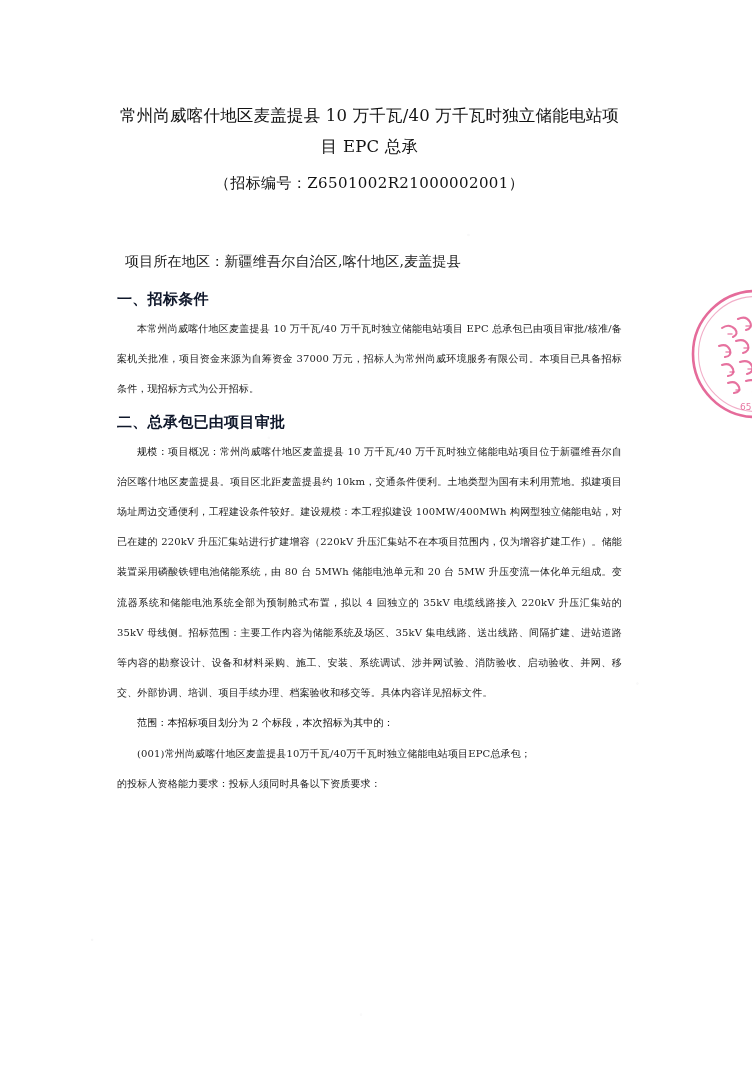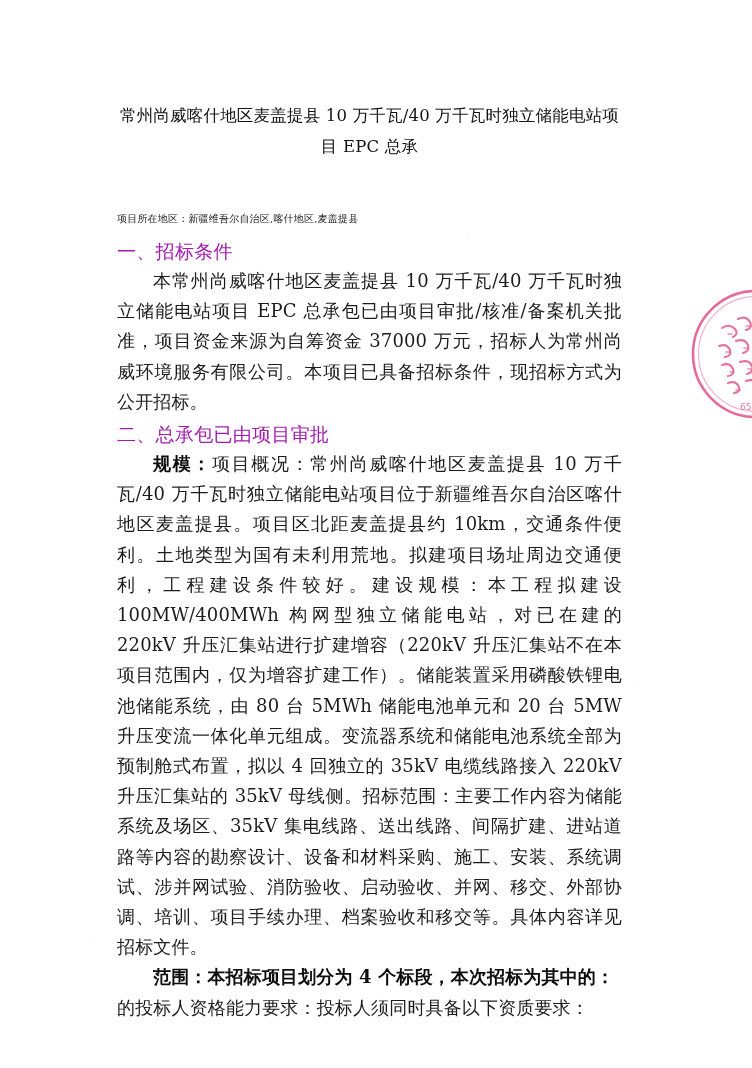--- a/index.html
+++ b/index.html
@@ -52,53 +52,53 @@
     font-size: 15px;
     line-height: 30px;
     text-align: center;
     color: #131313;
     margin: 6px 0 0 0;
     letter-spacing: 0.4px;
   }
   .spacer-lg { height: 40px; }
 
   .meta-line {
-    font-size: 10px;
+    font-size: 14px;
     line-height: 30px;
     color: #1c1c1c;
-    margin: 0;
+    margin: 8px;
     letter-spacing: 0.2px;
   }
   h2.section-head {
     font-family: "DejaVu Sans", "Liberation Sans", sans-serif;
-    font-size: 19px;
-    font-weight: normal;
+    font-size: 15px;
+    font-weight: bold;
     line-height: 30px;
     margin: 2px 0 0 0;
-    color: #a21caf;
+    color: #0f172a;
     letter-spacing: 0.3px;
   }
   p.body-para {
-    font-size: 18px;
+    font-size: 10px;
     line-height: 30.2px;
     margin: 0;
     text-align: justify;
     text-justify: inter-ideograph;
     text-indent: 2em;
     color: #1c1c1c;
     letter-spacing: 0.15px;
   }
   p.body-para.no-indent {
     text-indent: 0;
   }
   p.body-para.indent-one {
     text-indent: 2em;
   }
   .lead-bold {
-    font-weight: bold;
+    font-weight: normal;
     color: #0d0d0d;
   }
   .faded {
     color: #55555b;
   }
 
   
   .seal {
     position: absolute;
     left: 688px;
@@ -113,35 +113,37 @@
 <body>
 
 <div id="page">
 
   <div class="content">
 
     <div class="doc-title">
       <div>常州尚威喀什地区麦盖提县 10 万千瓦/40 万千瓦时独立储能电站项目 EPC 总承</div>
     </div>
 
+    <div class="doc-subtitle">（招标编号：Z6501002R21000002001）</div>
 
     <div class="spacer-lg"></div>
 
     <p class="meta-line">项目所在地区：新疆维吾尔自治区,喀什地区,麦盖提县</p>
 
     <h2 class="section-head">一、招标条件</h2>
 
     <p class="body-para">本常州尚威喀什地区麦盖提县 10 万千瓦/40 万千瓦时独立储能电站项目 EPC 总承包已由项目审批/核准/备案机关批准，项目资金来源为自筹资金 37000 万元，招标人为常州尚威环境服务有限公司。本项目已具备招标条件，现招标方式为公开招标。</p>
 
     <h2 class="section-head">二、总承包已由项目审批</h2>
 
     <p class="body-para"><span class="lead-bold">规模：</span><span>项目概况：常州尚威喀什地区麦盖提县 10 万千瓦/40 万千瓦时独立储能电站项目位于新疆维吾尔自治区喀什地区麦盖提县。项目区北距麦盖提县约 10km，交通条件便利。土地类型为国有未利用荒地。拟建项目场址周边交通便利，工程建设条件较好。建设规模：本工程拟建设 100MW/400MWh 构网型独立储能电站，对已在建的 220kV 升压汇集站进行扩建增容（220kV 升压汇集站不在本项目范围内，仅为增容扩建工作）。储能装置采用磷酸铁锂电池储能系统，由 80 台 5MWh 储能电池单元和 20 台 5MW 升压变流一体化单元组成。变流器系统和储能电池系统全部为预制舱式布置，拟以 4 回独立的 35kV 电缆线路接入 220kV 升压汇集站的 35kV 母线侧。招标范围：主要工作内容为储能系统及场区、35kV 集电线路、送出线路、间隔扩建、进站道路等内容的勘察设计、设备和材料采购、施工、安装、系统调试、涉并网试验、消防验收、启动验收、并网、移交、外部协调、培训、项目手续办理、档案验收和移交等。具体内容详见招标文件。</span></p>
 
-    <p class="body-para"><span class="lead-bold">范围：</span><span class="lead-bold">本招标项目划分为 4 个标段，本次招标为其中的：</span></p>
+    <p class="body-para"><span class="lead-bold">范围：</span><span class="lead-bold">本招标项目划分为 2 个标段，本次招标为其中的：</span></p>
 
+    <p class="body-para indent-one faded">(001)常州尚威喀什地区麦盖提县10万千瓦/40万千瓦时独立储能电站项目EPC总承包；</p>
 
 
 
     <p class="body-para no-indent">的投标人资格能力要求：投标人须同时具备以下资质要求：</p>
 
   </div>
 
   <div class="seal">
     <svg width="136" height="136" viewBox="0 0 136 136" xmlns="http://www.w3.org/2000/svg">
       <g fill="none" stroke="#e35f92" stroke-width="2.6" opacity="0.92">

